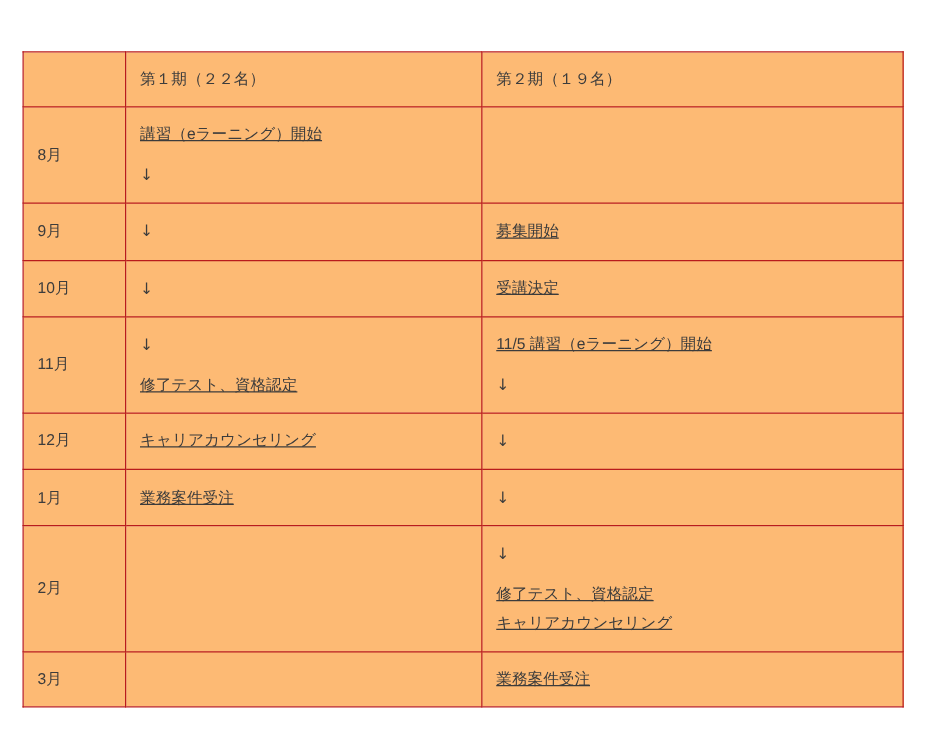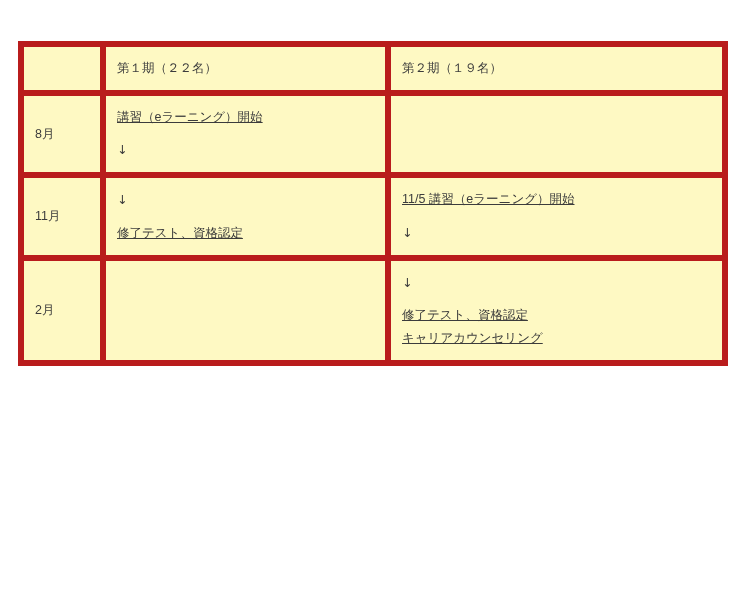--- a/index.html
+++ b/index.html
@@ -30,29 +30,29 @@
     width: 704px;
     border-collapse: collapse;
     table-layout: fixed;
   }
   table.schedule col.c-month { width: 82px; }
   table.schedule col.c-term1 { width: 285px; }
   table.schedule col.c-term2 { width: 337px; }
 
   table.schedule td,
   table.schedule th {
-    border: 6px solid #b91c1c;
+    border: 1px solid #b91c1c;
     padding: 10px 10px 10px 11px;
     vertical-align: middle;
     text-align: left;
     font-weight: normal;
     font-size: 12.5px;
     line-height: 1.85;
     color: #3c3c3c;
-    background: #fef9c3;
+    background: #fdba74;
   }
   table.schedule th {
     height: 18px;
   }
   td.month-cell {
     font-size: 12.5px;
     color: #3c3c3c;
     white-space: nowrap;
   }
   .cell-lines {
@@ -104,35 +104,92 @@
             <td>
               <span class="cell-lines"><span class="cell-line">講習（eラーニング）開始</span><span class="cell-line gap arrow">↓</span></span>
             </td>
             <td>
               <span class="cell-lines">
                 <span class="empty-cell"></span>
               </span>
             </td>
           </tr>
           <tr>
+            <td class="month-cell">9月</td>
+            <td>
+              <span class="cell-lines"><span class="cell-line arrow">↓</span></span>
+            </td>
+            <td>
+              <span class="cell-lines">
+                <span class="cell-line">募集開始</span>
+              </span>
+            </td>
+          </tr>
+          <tr>
+            <td class="month-cell">10月</td>
+            <td>
+              <span class="cell-lines"><span class="cell-line arrow">↓</span></span>
+            </td>
+            <td>
+              <span class="cell-lines">
+                <span class="cell-line">受講決定</span>
+              </span>
+            </td>
+          </tr>
+          <tr>
             <td class="month-cell">11月</td>
             <td>
               <span class="cell-lines"><span class="cell-line arrow">↓</span><span class="cell-line gap">修了テスト、資格認定</span></span>
             </td>
             <td>
               <span class="cell-lines"><span class="cell-line">11/5 講習（eラーニング）開始</span><span class="cell-line gap arrow">↓</span></span>
+            </td>
+          </tr>
+          <tr>
+            <td class="month-cell">12月</td>
+            <td>
+              <span class="cell-lines">
+                <span class="cell-line">キャリアカウンセリング</span>
+              </span>
+            </td>
+            <td>
+              <span class="cell-lines"><span class="cell-line arrow">↓</span></span>
+            </td>
+          </tr>
+          <tr>
+            <td class="month-cell">1月</td>
+            <td>
+              <span class="cell-lines">
+                <span class="cell-line">業務案件受注</span>
+              </span>
+            </td>
+            <td>
+              <span class="cell-lines"><span class="cell-line arrow">↓</span></span>
             </td>
           </tr>
           <tr>
             <td class="month-cell">2月</td>
             <td>
               <span class="cell-lines">
                 <span class="empty-cell"></span>
               </span>
             </td>
             <td>
               <span class="cell-lines"><span class="cell-line arrow">↓</span><span class="cell-line gap">修了テスト、資格認定</span><span class="cell-line tight">キャリアカウンセリング</span></span>
             </td>
           </tr>
+          <tr>
+            <td class="month-cell">3月</td>
+            <td>
+              <span class="cell-lines">
+                <span class="empty-cell"></span>
+              </span>
+            </td>
+            <td>
+              <span class="cell-lines">
+                <span class="cell-line">業務案件受注</span>
+              </span>
+            </td>
+          </tr>
         </tbody>
     </table>
   </div>
 </div>
 
 </body></html>

